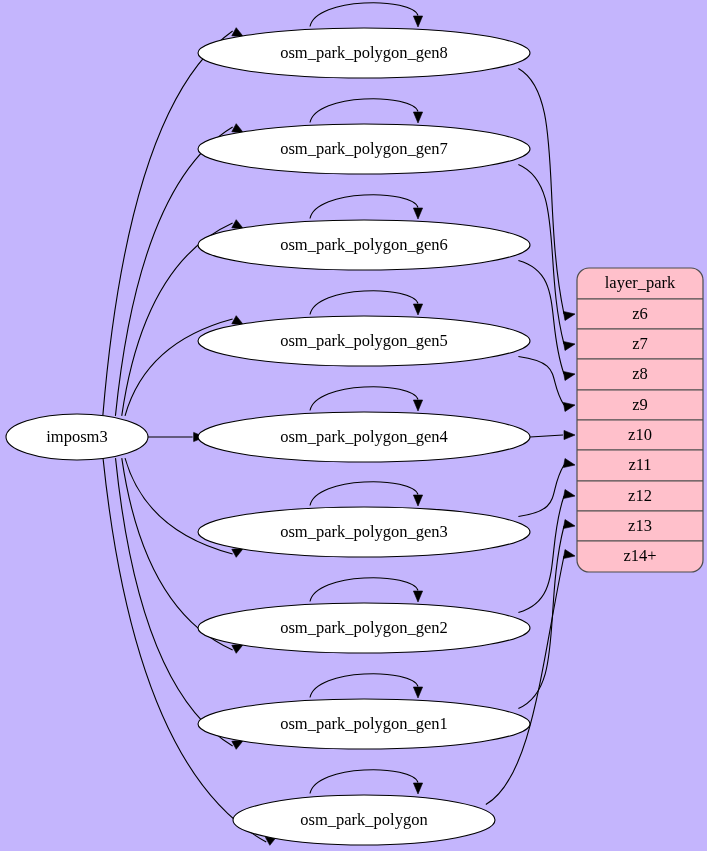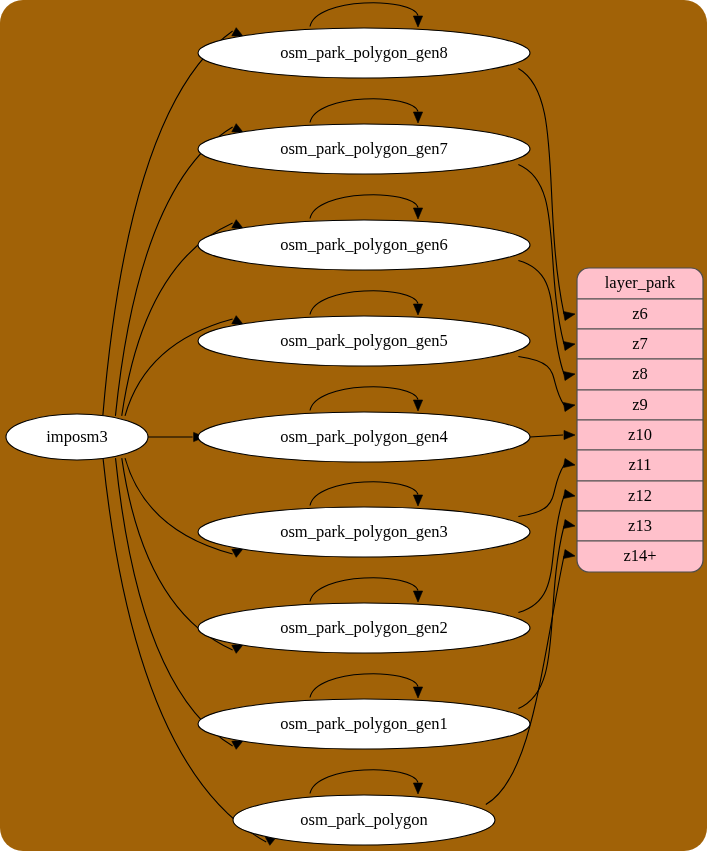--- a/index.html
+++ b/index.html
@@ -4,24 +4,23 @@
 <style>
   html, body {
     margin: 0;
     padding: 0;
     background: #ffffff;
   }
   #stage {
     position: relative;
     width: 707px;
     height: 851px;
-    background: #a16207;
+    background: #c4b5fd;
     overflow: hidden;
     font-family: "Liberation Serif", "DejaVu Serif", serif;
-    border-radius: 23px;
   }
   #graph-svg {
     position: absolute;
     left: 0;
     top: 0;
     width: 707px;
     height: 851px;
   }
   .node-ellipse {
     fill: #ffffff;

